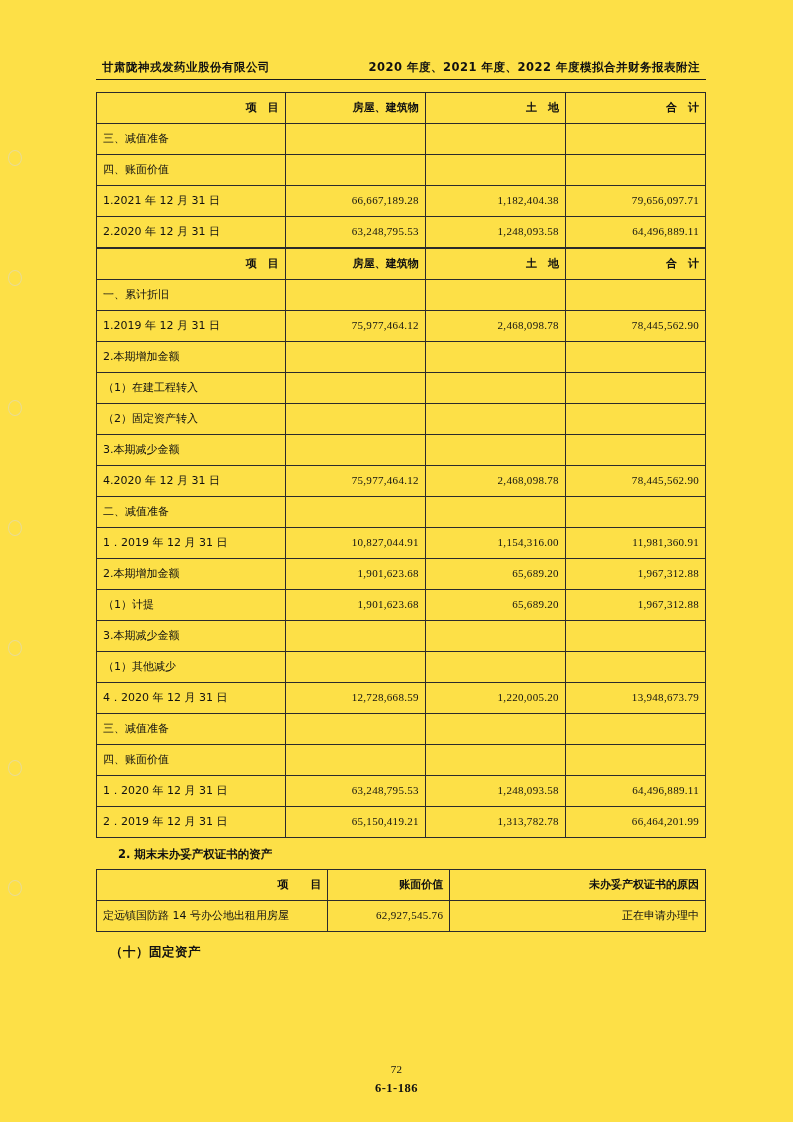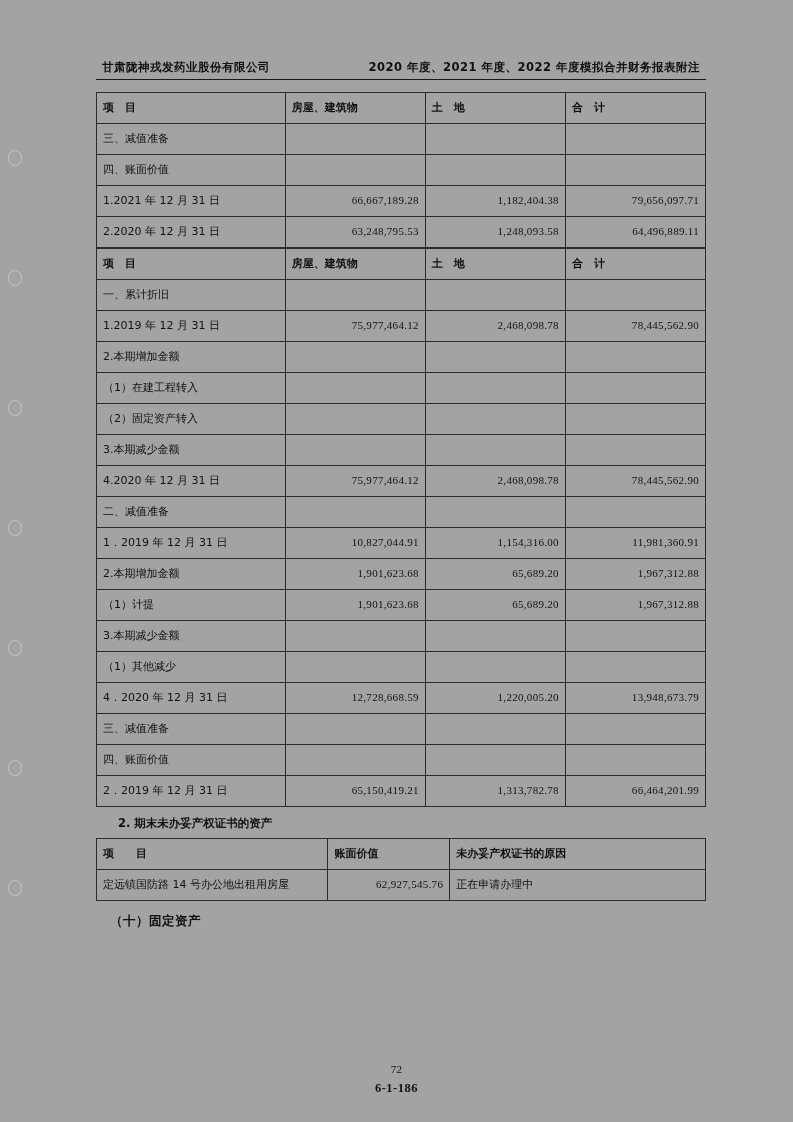--- a/index.html
+++ b/index.html
@@ -11,21 +11,21 @@
     width: 793px;
     height: 1122px;
     position: relative;
     font-family: "Liberation Serif", "DejaVu Serif", serif;
     color: #111;
     overflow: hidden;
   }
   .page {
     position: absolute;
     inset: 0;
-    background: #a3a3a3;
+    background: #fde047;
   }
   
   .punch {
     position: absolute;
     left: 8px;
     width: 12px;
     height: 14px;
     border: 1px solid #d8d8d2;
     border-radius: 50%;
     opacity: .55;
@@ -58,21 +58,21 @@
     font-size: 11px;
     table-layout: fixed;
   }
   table.doc td {
     border: 1px solid #2b2b2b;
     height: 26px;
     padding: 2px 6px;
     vertical-align: middle;
     line-height: 1.25;
   }
-  .c { text-align: left; }
+  .c { text-align: right; }
   .r { text-align: right; padding-right: 10px; }
   .l { text-align: left; }
   .bold { font-weight: bold; }
   .indent1 { padding-left: 14px; }
   .indent2 { padding-left: 24px; }
   .num {
     font-family: "Liberation Serif", "DejaVu Serif", serif;
     letter-spacing: .3px;
   }
   .caption {
@@ -274,20 +274,26 @@
           <td class="r num"></td>
           <td class="r num"></td>
         </tr>
         <tr>
           <td class="l cjk indent1">四、账面价值</td>
           <td class="r num"></td>
           <td class="r num"></td>
           <td class="r num"></td>
         </tr>
         <tr>
+          <td class="l cjk indent1">1．2020 年 12 月 31 日</td>
+          <td class="r num">63,248,795.53</td>
+          <td class="r num">1,248,093.58</td>
+          <td class="r num">64,496,889.11</td>
+        </tr>
+        <tr>
           <td class="l cjk indent1">2．2019 年 12 月 31 日</td>
           <td class="r num">65,150,419.21</td>
           <td class="r num">1,313,782.78</td>
           <td class="r num">66,464,201.99</td>
         </tr>
       </tbody>
     </table>
 
     <div class="caption cjk small-indent">2. 期末未办妥产权证书的资产</div>
 

